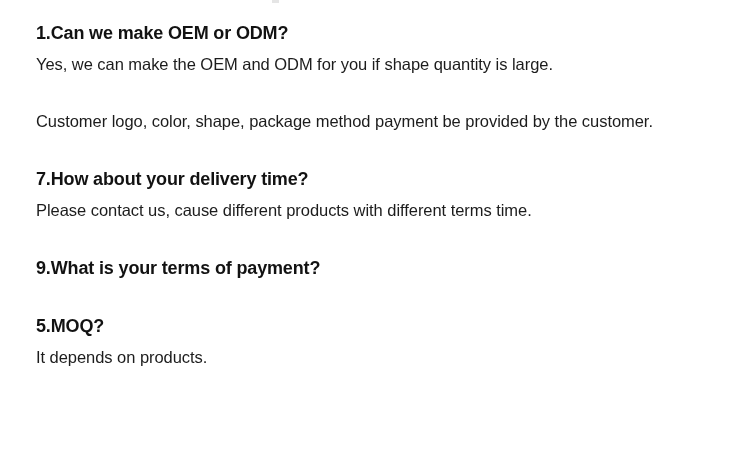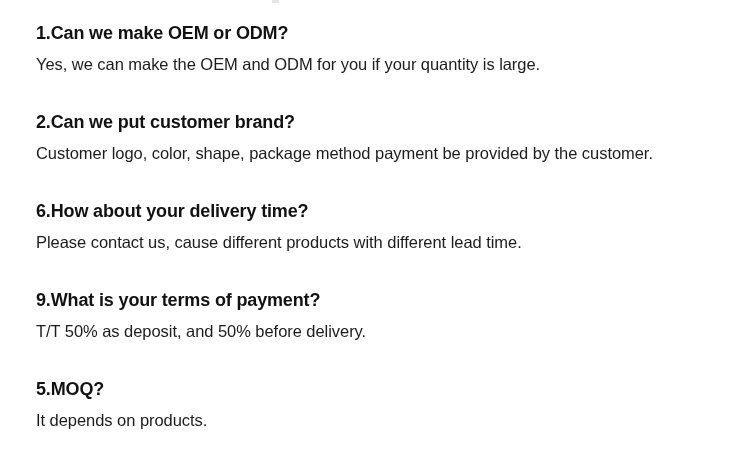--- a/index.html
+++ b/index.html
@@ -69,36 +69,34 @@
 <body>
 
 <div class="faq-page">
 
   <div class="top-artifact"></div>
 
   <ul class="faq-list">
 
     <li class="faq-item">
       <div class="faq-question">1.Can we make OEM or ODM?</div>
-      <div class="faq-answer">Yes, we can make the OEM and ODM for you if your quantity is large.</div>
+      <div class="faq-answer">Yes, we can make the OEM and ODM for you if shape quantity is large.</div>
     </li>
 
     <li class="faq-item">
-      <div class="faq-question">2.Can we put customer brand?</div>
       <div class="faq-answer">Customer logo, color, shape, package method payment be provided by the customer.</div>
     </li>
 
     <li class="faq-item">
-      <div class="faq-question">6.How about your delivery time?</div>
-      <div class="faq-answer">Please contact us, cause different products with different lead time.</div>
+      <div class="faq-question">7.How about your delivery time?</div>
+      <div class="faq-answer">Please contact us, cause different products with different terms time.</div>
     </li>
 
     <li class="faq-item">
       <div class="faq-question">9.What is your terms of payment?</div>
-      <div class="faq-answer">T/T 50% as deposit, and 50% before delivery.</div>
     </li>
 
     <li class="faq-item">
       <div class="faq-question">5.MOQ?</div>
       <div class="faq-answer">It depends on products.</div>
     </li>
 
   </ul>
 </div>
 

